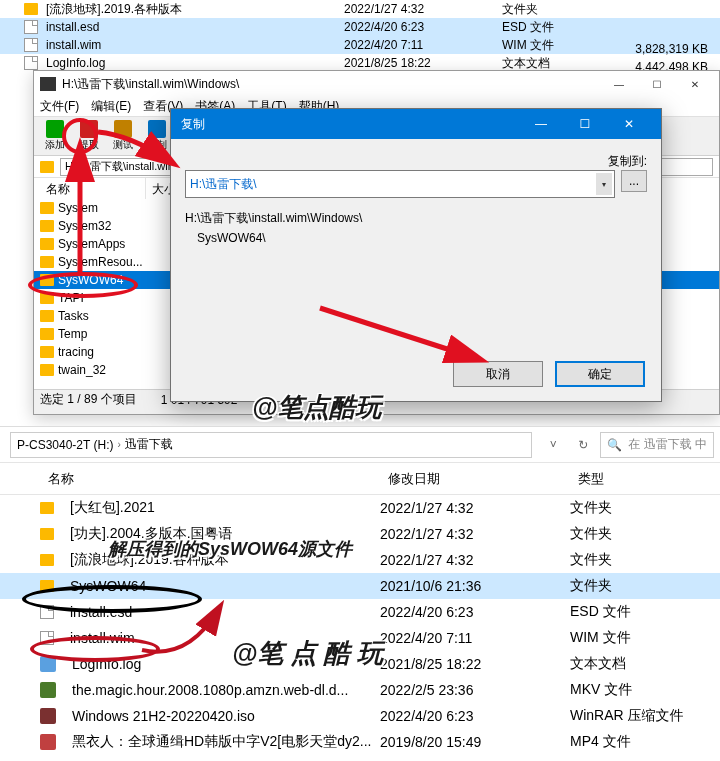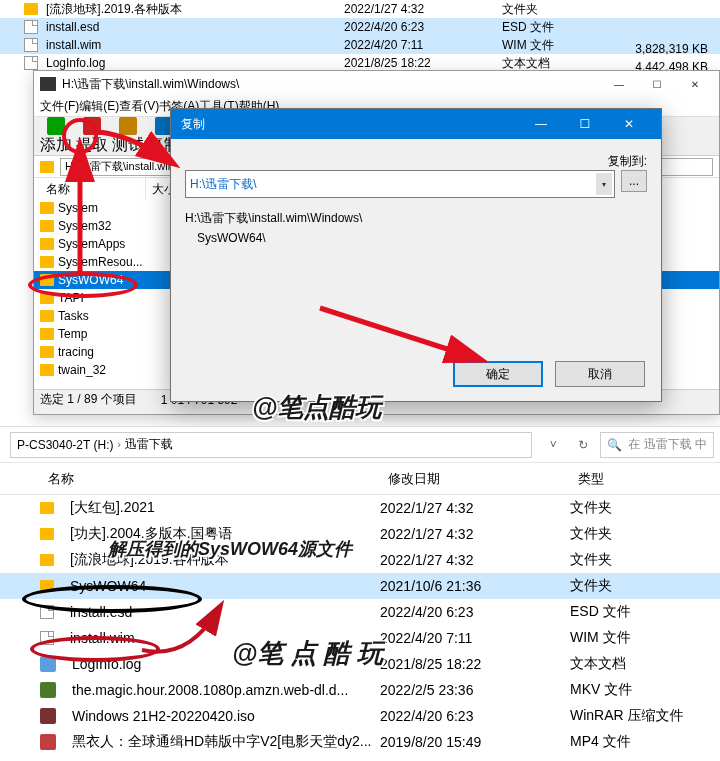--- a/index.html
+++ b/index.html
@@ -16,23 +16,23 @@
 .col-date { width: 150px; }
 .col-type { width: 125px; }
 .col-size { flex:1; text-align: right; padding-right: 12px; margin-top: 44px; }
 
 
 .zip-win { position: absolute; top: 70px; left: 33px; right: 0; height: 345px; background: #f0f0f0; border: 1px solid #9a9a9a; box-shadow: 0 4px 16px rgba(0,0,0,.2); }
 .zip-titlebar { height: 26px; background: #fff; display: flex; align-items: center; padding: 0 6px; gap: 6px; }
 .zip-icon { width: 16px; height: 14px; background: #333; display:inline-block; }
 .win-ctrls { margin-left:auto; display:flex; gap:2px; }
 .win-ctrl { width: 36px; height: 20px; display:flex; align-items:center; justify-content:center; font-size: 10px; color:#333;}
-.zip-menu { height: 20px; background:#fff; display:flex; align-items:center; padding: 0 6px; border-bottom:1px solid #e0e0e0;}
+.zip-menu { height: 20px; background:#fff; display:flex; align-items:center; gap:12px; padding: 0 6px; border-bottom:1px solid #e0e0e0;}
 .zip-toolbar { height: 38px; background:#f0f0f0; display:flex; align-items:center; padding: 0 6px; gap: 4px;}
-.tool-btn { display:flex; flex-direction:column; align-items:center; font-size:16px; min-width:30px;}
+.tool-btn { display:flex; flex-direction:column; align-items:center; font-size:10px; min-width:30px;}
 .tool-ico { width:18px; height:18px; border-radius:2px;}
 .t-add{background:#00a000;} .t-ext{background:#cc2020;} .t-test{background:#c08000;} .t-copy{background:#0070c0;} .t-move{background:#0048a0;}
 .zip-path { height: 22px; background:#fff; display:flex; align-items:center; padding:0 6px; gap:6px; border-top:1px solid #d0d0d0;}
 .path-input{flex:1; border:1px solid #aaa; height:18px; padding:0 4px; font-size:11px;}
 .zip-header { height: 22px; background:#fff; display:flex; padding-left:6px; border-top:1px solid #e0e0e0;}
 .zh-col{border-right:1px solid #e5e5e5; padding:3px 6px;}
 .zip-list{background:#fff; height: 190px; overflow:hidden;}
 .zl-row{display:flex; align-items:center; height:18px; padding-left:6px; gap:4px;}
 .zl-row.sel{background:#0078d7; color:#fff;}
 .zl-name{width:100px;} .zl-sz{width:60px; text-align:right; padding-right:6px;}
@@ -239,22 +239,22 @@
       <div class="fld-combo">
         <span style="color:#0066cc">H:\迅雷下载\</span>
         <span class="combo-arrow">▾</span>
       </div>
       <div class="fld-browse">...</div>
     </div>
     <div class="info-line" style="margin-top:10px">H:\迅雷下载\install.wim\Windows\</div>
     <div class="info-line" style="margin-top:0;padding-left:12px">SysWOW64\</div>
   </div>
   <div class="dlg-foot">
+    <div class="push-btn">取消</div>
     <div class="push-btn primary">确定</div>
-    <div class="push-btn">取消</div>
   </div>
 </div>
 
 <div class="explorer">
   <div class="ex-nav">
     <div class="bc">
       <span>P-CS3040-2T (H:)</span>
       <span class="bc-sep">›</span>
       <span>迅雷下载</span>
     </div>

